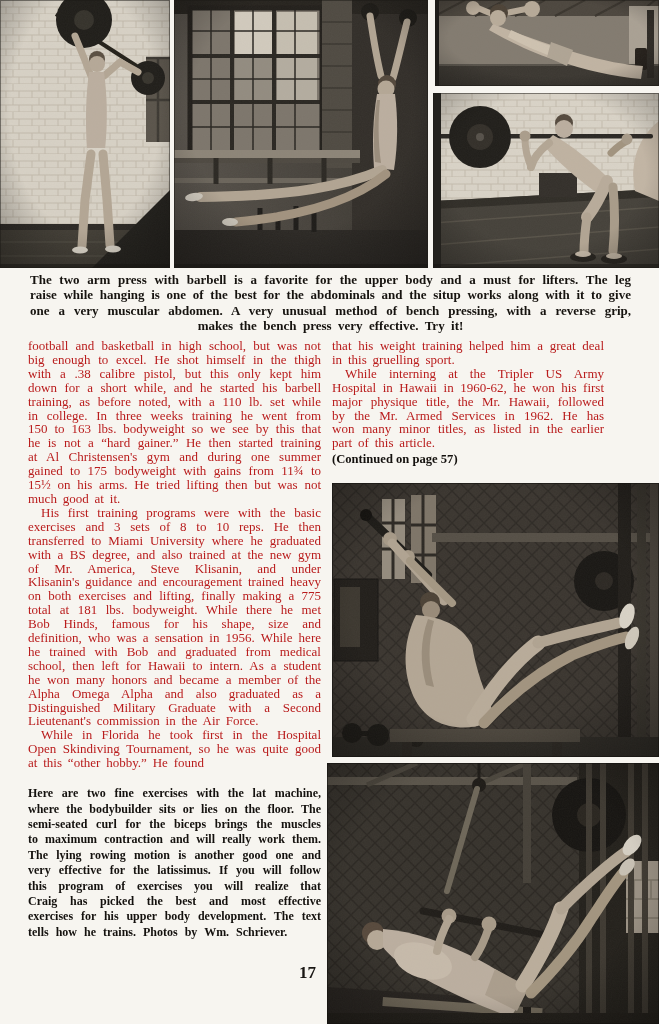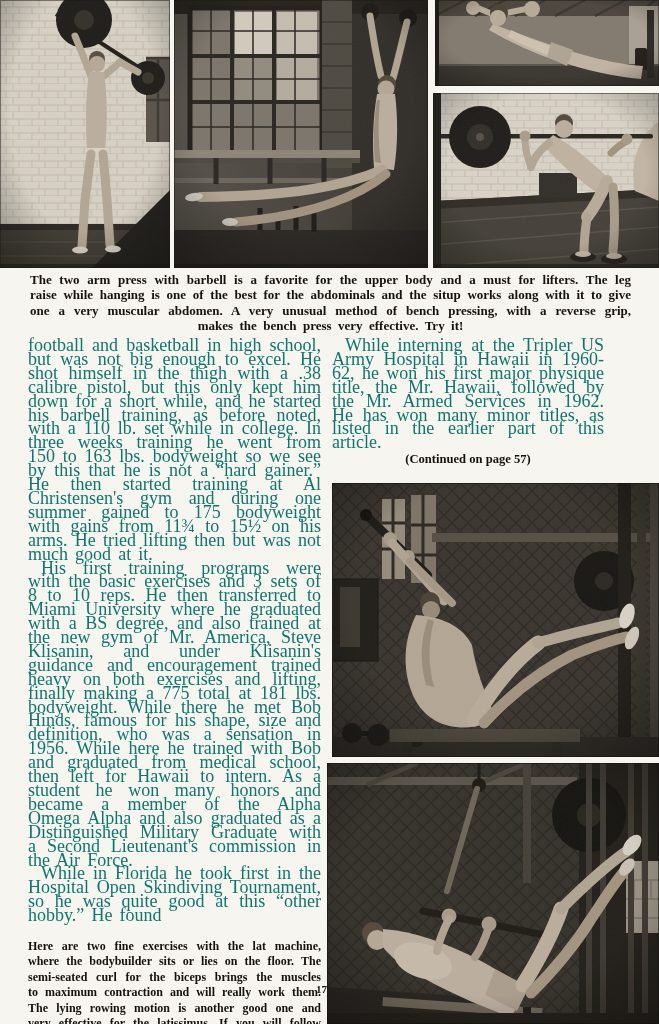--- a/index.html
+++ b/index.html
@@ -11,29 +11,29 @@
   .ph2{left:174px;top:0;width:254px;height:268px;}
   .ph3{left:435px;top:0;width:224px;height:86px;}
   .ph4{left:433px;top:93px;width:226px;height:175px;}
   .ph5{left:332px;top:483px;width:327px;height:274px;}
   .ph6{left:327px;top:763px;width:332px;height:261px;}
   .caption{position:absolute;left:30px;top:272px;width:601px;margin:0;
            font-weight:700;font-size:13px;line-height:15.4px;color:#16130f;
            text-align:justify;text-align-last:center;word-spacing:3.2px;}
   .col-left{position:absolute;left:28px;top:339px;width:293px;}
   .col-right{position:absolute;left:332px;top:339px;width:272px;}
-  .body-p{margin:0;font-size:18px;line-height:13.9px;color:#0f766e;
+  .body-p{margin:0;font-size:13px;line-height:13.9px;color:#b91c1c;
           text-align:justify;word-spacing:2.6px;}
   .indent{text-indent:13px;}
   .bold-p{margin:16px 0 0 0;font-weight:700;font-size:12px;line-height:15.4px;
           color:#14110e;text-align:justify;word-spacing:4px;}
   .continued{margin:2px 0 0 0;font-weight:700;font-size:12.6px;line-height:15px;
-             text-align:center;color:#14110e;}
-  .page-num{position:absolute;left:299px;top:963px;width:28px;text-align:right;
-            font-weight:700;font-size:11px;color:#1a1714;margin-top:20px;}
+             color:#14110e;}
+  .page-num{position:absolute;left:299px;top:963px;width:28px;text-align:left;
+            font-weight:700;font-size:17px;color:#1a1714;}
 </style>
 </head>
 <body>
 
 <div class="page">
 
   <div class="photo ph1">
     <svg viewBox="0 0 170 268" preserveAspectRatio="none">
       <defs>
         <pattern id="bk1" width="26" height="14" patternUnits="userSpaceOnUse">
@@ -233,20 +233,21 @@
   <p class="caption">The two arm press with barbell is a favorite for the upper body and a must for lifters. The leg raise while hanging is one of the best for the abdominals and the situp works along with it to give one a very muscular abdomen. A very unusual method of bench pressing, with a reverse grip, makes the bench press very effective. Try it!</p>
 
   <div class="col-left">
     <p class="body-p">football and basketball in high school, but was not big enough to excel. He shot himself in the thigh with a .38 calibre pistol, but this only kept him down for a short while, and he started his barbell training, as before noted, with a 110 lb. set while in college. In three weeks training he went from 150 to 163 lbs. bodyweight so we see by this that he is not a “hard gainer.” He then started training at Al Christensen's gym and during one summer gained to 175 bodyweight with gains from 11¾ to 15½ on his arms. He tried lifting then but was not much good at it.</p>
     <p class="body-p indent">His first training programs were with the basic exercises and 3 sets of 8 to 10 reps. He then transferred to Miami University where he graduated with a BS degree, and also trained at the new gym of Mr. America, Steve Klisanin, and under Klisanin's guidance and encouragement trained heavy on both exercises and lifting, finally making a 775 total at 181 lbs. bodyweight. While there he met Bob Hinds, famous for his shape, size and definition, who was a sensation in 1956. While here he trained with Bob and graduated from medical school, then left for Hawaii to intern. As a student he won many honors and became a member of the Alpha Omega Alpha and also graduated as a Distinguished Military Graduate with a Second Lieutenant's commission in the Air Force.</p>
     <p class="body-p indent">While in Florida he took first in the Hospital Open Skindiving Tournament, so he was quite good at this “other hobby.” He found</p>
     <p class="bold-p">Here are two fine exercises with the lat machine, where the bodybuilder sits or lies on the floor. The semi-seated curl for the biceps brings the muscles to maximum contraction and will really work them. The lying rowing motion is another good one and very effective for the latissimus. If you will follow this program of exercises you will realize that Craig has picked the best and most effective exercises for his upper body development. The text tells how he trains. Photos by Wm. Schriever.</p>
   </div>
 
   <div class="col-right">
+    <p class="body-p">that his weight training helped him a great deal in this gruelling sport.</p>
     <p class="body-p indent">While interning at the Tripler US Army Hospital in Hawaii in 1960-62, he won his first major physique title, the Mr. Hawaii, followed by the Mr. Armed Services in 1962. He has won many minor titles, as listed in the earlier part of this article.</p>
     <p class="continued">(Continued on page 57)</p>
   </div>
 
   <div class="photo ph5">
     <svg viewBox="0 0 327 274" preserveAspectRatio="none">
       <defs>
         <pattern id="ms5" width="16" height="16" patternUnits="userSpaceOnUse">
           <rect width="16" height="16" fill="#3a352f"></rect>
           <path d="M0 16 16 0M0 0 16 16" stroke="#2e2a25" stroke-width="1.5"></path>

